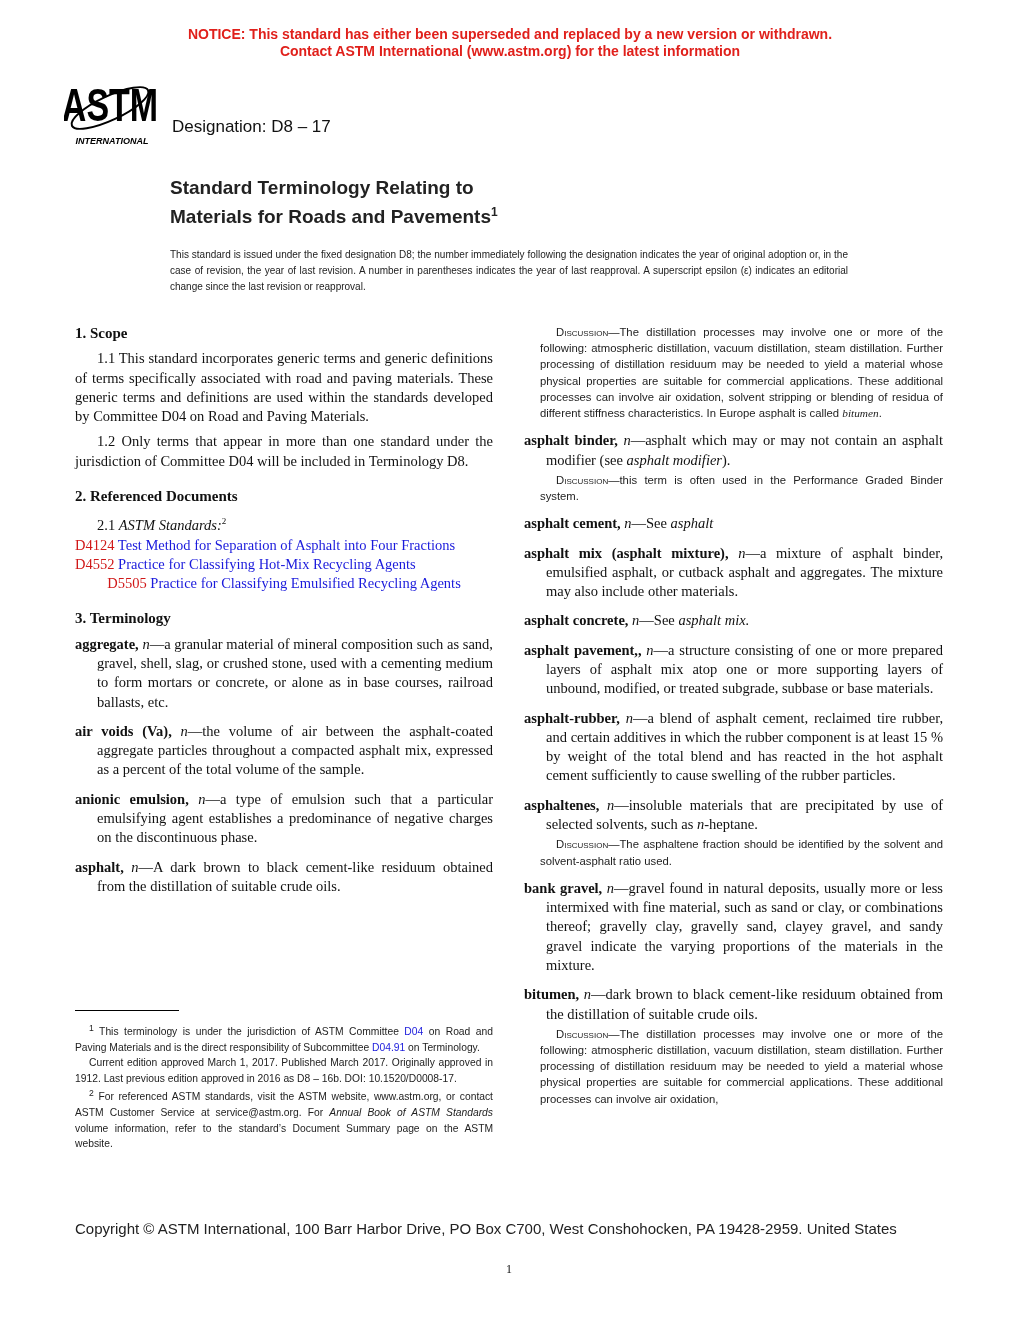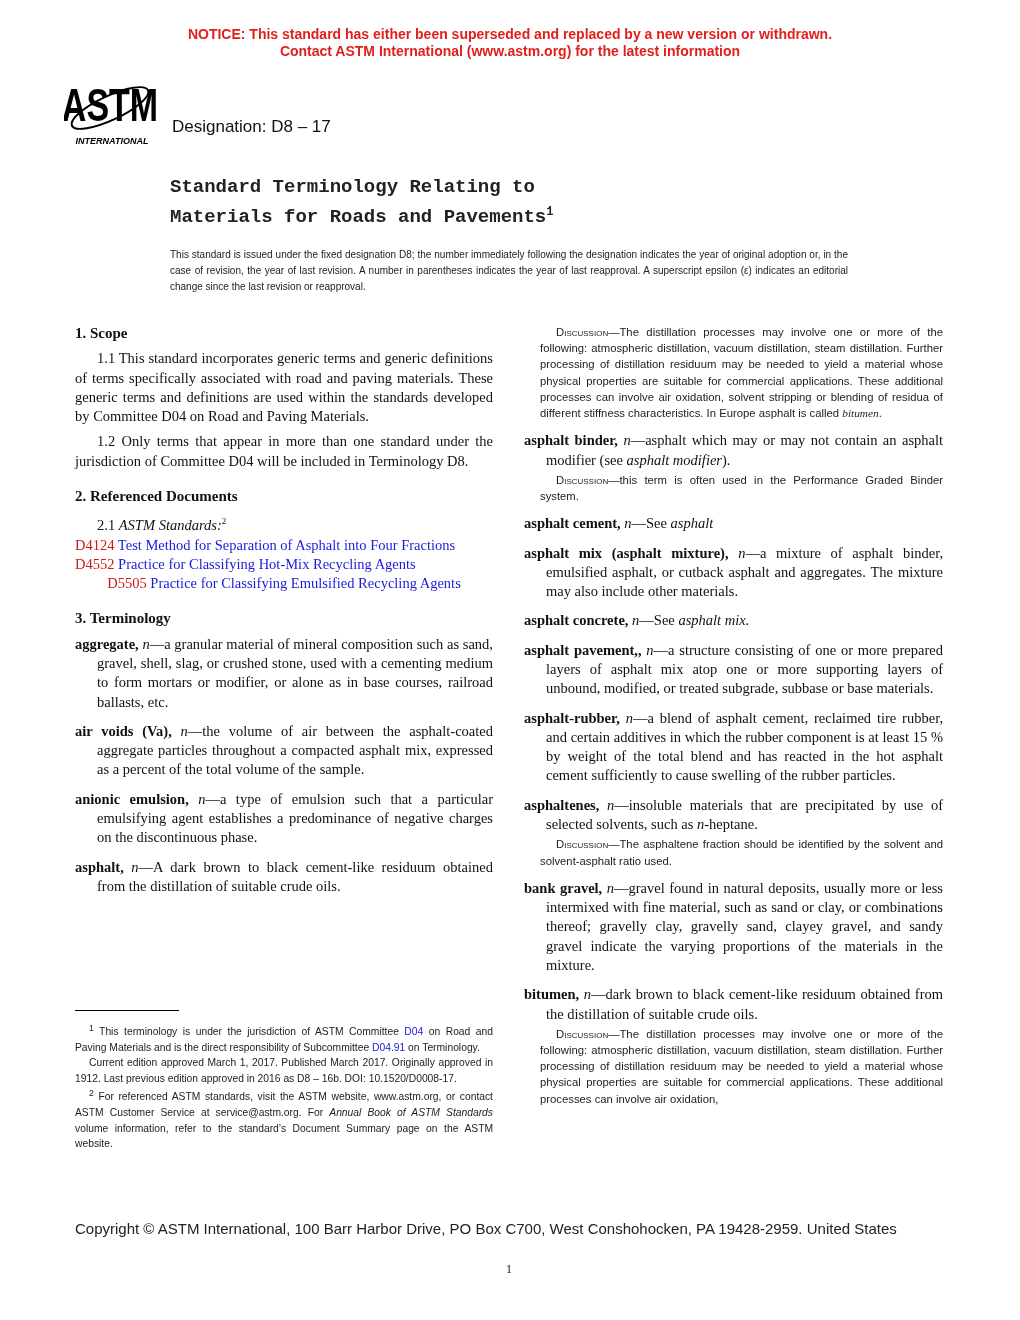--- a/index.html
+++ b/index.html
@@ -1,21 +1,21 @@
 <!DOCTYPE html>
 <html><head>
 <meta charset="utf-8">
 <style>
   html, body { margin:0; padding:0; background:#fff; }
   body { width:1020px; height:1320px; position:relative; overflow:hidden; color:#111; }
   .serif { font-family: "Liberation Serif", "DejaVu Serif", serif; }
   .notice { position:absolute; top:26px; left:0; width:1020px; text-align:center; color:#e0201b; font-family:"Liberation Sans", sans-serif; font-weight:bold; font-size:14px; line-height:17px; }
   .logo { position:absolute; left:64px; top:78px; width:96px; height:68px; }
   .designation { position:absolute; left:172px; top:117px; font-family:"Liberation Sans", sans-serif; font-size:17px; }
-  .title { position:absolute; left:170px; top:175px; font-family:Liberation Mono, monospace; font-weight:bold; font-size:19px; line-height:25px; color:#222; }
+  .title { position:absolute; left:170px; top:175px; font-family:Liberation Sans, sans-serif; font-weight:bold; font-size:19px; line-height:25px; color:#222; }
   .title sup { font-size:12px; }
   .issued { position:absolute; left:170px; top:247px; width:678px; font-family:"Liberation Sans", sans-serif; font-size:10px; line-height:16px; color:#222; text-align:justify; }
   .col { position:absolute; font-family:"Liberation Serif", serif; font-size:14.5px; line-height:19.3px; text-align:justify; }
   .left { left:75px; top:324px; width:418px; }
   .right { left:524px; top:324px; width:419px; }
   h2 { font-size:15px; font-weight:bold; margin:0 0 6px 0; }
   p { margin:0; }
   .para { text-indent:22px; margin-bottom:6px; }
   .ref { padding-left:32px; text-indent:-32px; }
   .ref .code { color:#d01818; }
@@ -59,21 +59,21 @@
   <p class="para">1.1 This standard incorporates generic terms and generic definitions of terms specifically associated with road and paving materials. These generic terms and definitions are used within the standards developed by Committee D04 on Road and Paving Materials.</p>
   <p class="para" style="margin-bottom:16px">1.2  Only terms that appear in more than one standard under the jurisdiction of Committee D04 will be included in Terminology D8.</p>
 
   <h2>2.  Referenced Documents</h2>
   <p class="para" style="margin-bottom:0"><span>2.1 </span><i>ASTM Standards:</i><sup style="font-size:9px">2</sup></p>
   <p class="ref"><span class="code">D4124</span> <span class="lnk">Test Method for Separation of Asphalt into Four Fractions</span></p>
   <p class="ref" style="text-align:left"><span class="code">D4552</span> <span class="lnk">Practice for Classifying Hot-Mix Recycling Agents</span></p>
   <p class="ref" style="text-align:center;margin-bottom:16px"><span class="code">D5505</span> <span class="lnk">Practice for Classifying Emulsified Recycling Agents</span></p>
 
   <h2>3.  Terminology</h2>
-  <p class="term"><b>aggregate,</b> <i>n</i><span>—a granular material of mineral composition such as sand, gravel, shell, slag, or crushed stone, used with a cementing medium to form mortars or modifier, or alone as in base courses, railroad ballasts, etc.</span></p>
+  <p class="term"><b>aggregate,</b> <i>n</i><span>—a granular material of mineral composition such as sand, gravel, shell, slag, or crushed stone, used with a cementing medium to form mortars or concrete, or alone as in base courses, railroad ballasts, etc.</span></p>
   <p class="term"><b>air voids (Va),</b> <i>n</i><span>—the volume of air between the asphalt-coated aggregate particles throughout a compacted asphalt mix, expressed as a percent of the total volume of the sample.</span></p>
   <p class="term"><b>anionic emulsion,</b> <i>n</i><span>—a type of emulsion such that a particular emulsifying agent establishes a predominance of negative charges on the discontinuous phase.</span></p>
   <p class="term"><b>asphalt,</b> <i>n</i><span>—A dark brown to black cement-like residuum obtained from the distillation of suitable crude oils.</span></p>
 </div>
 
 <div class="rule"></div>
 <div class="footnotes">
   <p><sup>1</sup> <span>This terminology is under the jurisdiction of ASTM Committee </span><span class="blue">D04</span><span> on Road and Paving Materials and is the direct responsibility of Subcommittee </span><span class="blue">D04.91</span><span> on Terminology.</span></p>
   <p>Current edition approved March 1, 2017. Published March 2017. Originally approved in 1912. Last previous edition approved in 2016 as D8 – 16b. DOI: 10.1520/D0008-17.</p>
   <p><sup>2</sup> <span>For referenced ASTM standards, visit the ASTM website, www.astm.org, or contact ASTM Customer Service at service@astm.org. For </span><i>Annual Book of ASTM Standards</i><span> volume information, refer to the standard’s Document Summary page on the ASTM website.</span></p>

